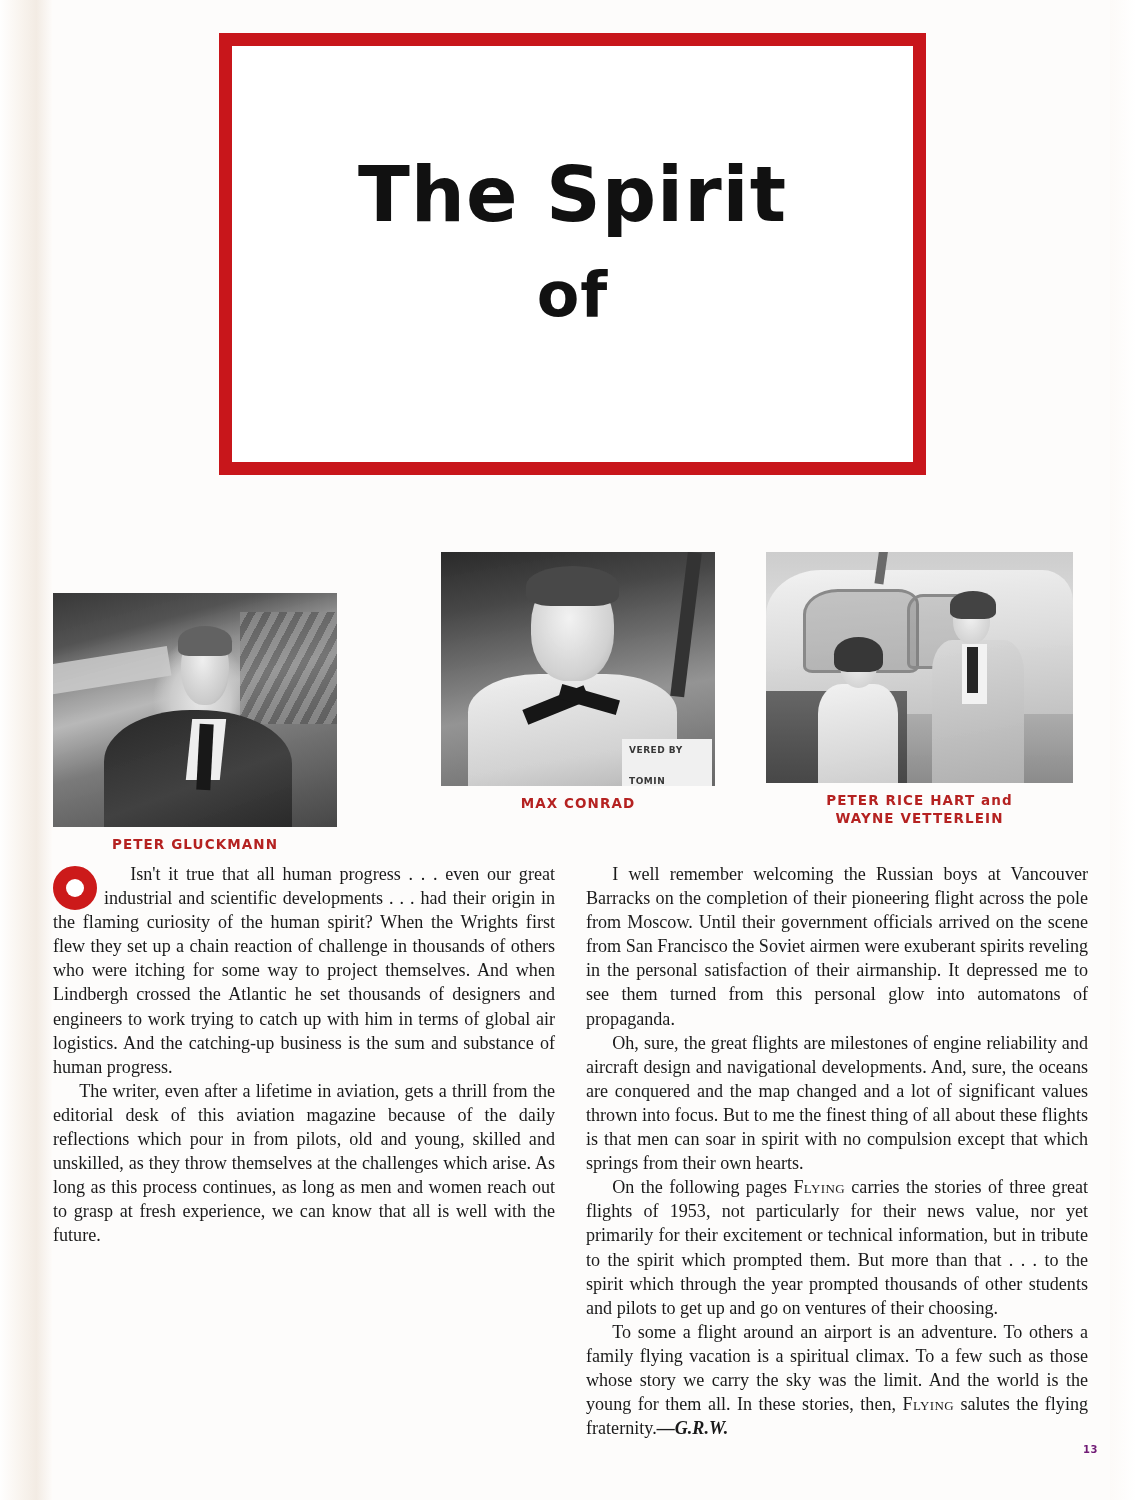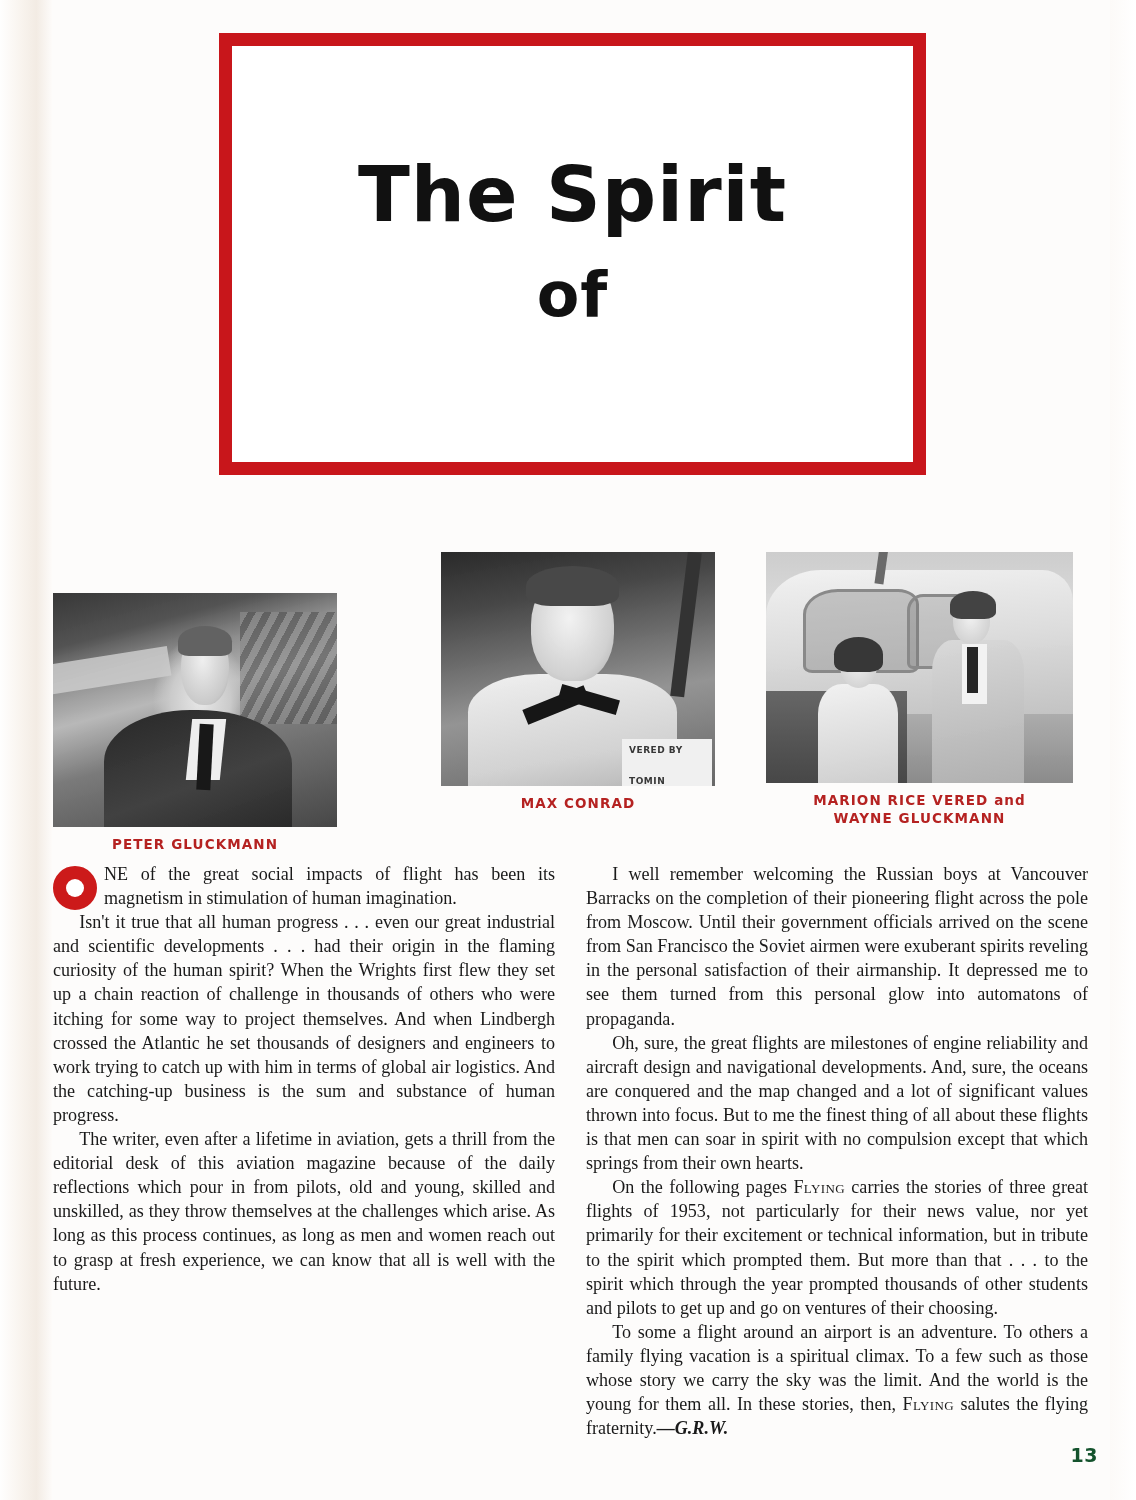--- a/index.html
+++ b/index.html
@@ -370,22 +370,22 @@
     font-style: italic;
     font-weight: 600;
   }
 
   .folio {
     position: absolute;
     right: 38px;
     top: 1444px;
     font-family: "DejaVu Sans", sans-serif;
     font-weight: 700;
-    font-size: 19px;
-    color: #14532d;
+    font-size: 10px;
+    color: #701a75;
     letter-spacing: .5px;
   }
 </style>
 </head>
 <body>
 
 <div class="page">
 
   <div class="scan-edge-left"></div>
   <div class="scan-edge-right"></div>
@@ -442,31 +442,31 @@
         <div class="woman-coat"></div>
         <div class="woman-head"></div>
         <div class="woman-hair"></div>
         <div class="man-suit"></div>
         <div class="man-shirt"></div>
         <div class="man-tie"></div>
         <div class="man-head"></div>
         <div class="man-hair"></div>
       </div>
       <div class="caption">
-        <div>MARION RICE VERED and</div>
-        <div>WAYNE GLUCKMANN</div>
+        <div>PETER RICE HART and</div>
+        <div>WAYNE VETTERLEIN</div>
       </div>
     </div>
 
   </div>
 
   <div class="columns">
 
     <div class="col left">
-      <p class="first"><span class="dropcap"></span><span>NE of the great social impacts of flight has been its magnetism in stimulation of human imagination.</span></p>
+      <p class="first"><span class="dropcap"></span></p>
       <p>Isn't it true that all human progress . . . even our great industrial and scientific developments . . . had their origin in the flaming curiosity of the human spirit? When the Wrights first flew they set up a chain reaction of challenge in thousands of others who were itching for some way to project themselves. And when Lindbergh crossed the Atlantic he set thousands of designers and engineers to work trying to catch up with him in terms of global air logistics. And the catching-up business is the sum and substance of human progress.</p>
       <p>The writer, even after a lifetime in aviation, gets a thrill from the editorial desk of this aviation magazine because of the daily reflections which pour in from pilots, old and young, skilled and unskilled, as they throw themselves at the challenges which arise. As long as this process continues, as long as men and women reach out to grasp at fresh experience, we can know that all is well with the future.</p>
     </div>
 
     <div class="col right">
       <p>I well remember welcoming the Russian boys at Vancouver Barracks on the completion of their pioneering flight across the pole from Moscow. Until their government officials arrived on the scene from San Francisco the Soviet airmen were exuberant spirits reveling in the personal satisfaction of their airmanship. It depressed me to see them turned from this personal glow into automatons of propaganda.</p>
       <p>Oh, sure, the great flights are milestones of engine reliability and aircraft design and navigational developments. And, sure, the oceans are conquered and the map changed and a lot of significant values thrown into focus. But to me the finest thing of all about these flights is that men can soar in spirit with no compulsion except that which springs from their own hearts.</p>
       <p><span>On the following pages </span><span class="smallcaps">Flying</span><span> carries the stories of three great flights of 1953, not particularly for their news value, nor yet primarily for their excitement or technical information, but in tribute to the spirit which prompted them. But more than that . . . to the spirit which through the year prompted thousands of other students and pilots to get up and go on ventures of their choosing.</span></p>
       <p><span>To some a flight around an airport is an adventure. To others a family flying vacation is a spiritual climax. To a few such as those whose story we carry the sky was the limit. And the world is the young for them all. In these stories, then, </span><span class="smallcaps">Flying</span><span> salutes the flying fraternity.</span><span class="signature">—G.R.W.</span></p>
     </div>

